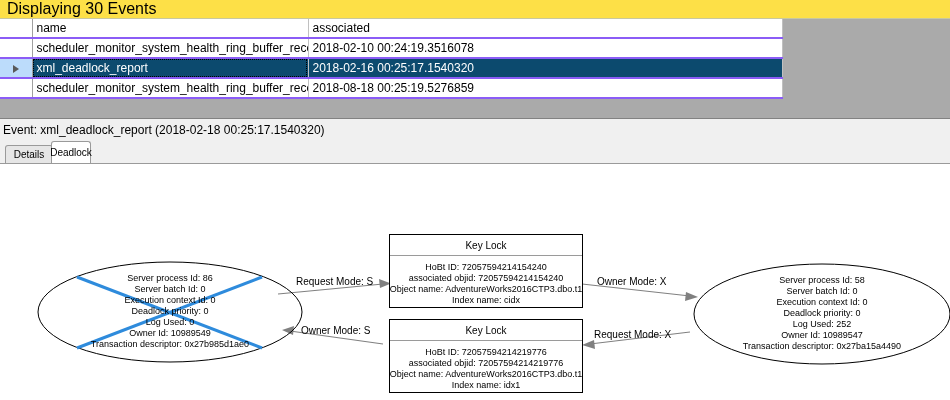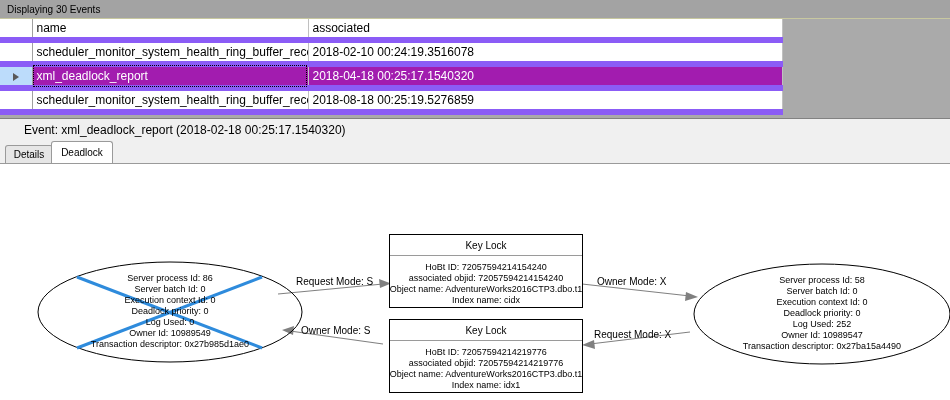--- a/index.html
+++ b/index.html
@@ -20,27 +20,27 @@
     width: 950px;
     height: 400px;
     box-sizing: border-box;
   }
 
   
   .status-strip {
     position: absolute;
     left: 0; top: 0;
     width: 950px; height: 19px;
-    background: #a3a3a3;
+    background: #fde047;
     border-bottom: 1px solid #c8c8a0;
     box-sizing: border-box;
     display: flex;
     align-items: center;
     padding-left: 7px;
-    font-size: 10px;
+    font-size: 16px;
     color: #000;
   }
 
   
   .grid-wrap {
     position: absolute;
     left: 0; top: 19px;
     width: 950px; height: 100px;
     background: #aaaaaa;
     box-sizing: border-box;
@@ -53,38 +53,38 @@
     width: 782px;
     background: #fff;
   }
   table.events col.c-sel  { width: 32px; }
   table.events col.c-name { width: 276px; }
   table.events col.c-ts   { width: 474px; }
 
   table.events th, table.events td {
     height: 18px;
     border-right: 1px solid #c0c0c0;
-    border-bottom: 6px solid #8b5cf6;
+    border-bottom: 2px solid #8b5cf6;
     padding: 0 4px;
     font-size: 12px;
     font-weight: normal;
     text-align: left;
     vertical-align: middle;
     white-space: nowrap;
     overflow: hidden;
     background: #fff;
     color: #000;
   }
   table.events th.sel-head, table.events td.sel-cell {
     border-right: 1px solid #a0a0a0;
     padding: 0;
     text-align: center;
   }
   table.events tr.row-selected td {
-    background: #a21caf;
+    background: #0c4a6e;
     color: #ffffff;
   }
   table.events tr.row-selected td.sel-cell {
     background: #bcdcfb;
     color: #000;
   }
   table.events tr.row-selected td.cell-focus {
     outline: 1px dotted #000;
     outline-offset: -2px;
   }
@@ -97,21 +97,21 @@
     vertical-align: middle;
   }
 
   
   .event-header {
     position: absolute;
     left: 0; top: 119px;
     width: 950px; height: 22px;
     display: flex;
     align-items: center;
-    padding-left: 24px;
+    padding-left: 3px;
     box-sizing: border-box;
     background: #f0f0f0;
     font-size: 12px;
   }
 
   
   .tabstrip {
     position: absolute;
     left: 0; top: 141px;
     width: 950px; height: 22px;
@@ -134,21 +134,21 @@
     cursor: default;
   }
   .tab.inactive {
     left: 5px;
     width: 48px;
     height: 18px;
     background: #e6e6e6;
   }
   .tab.active {
     left: 51px;
-    width: 62px;
+    width: 40px;
     height: 22px;
     background: #ffffff;
     z-index: 4;
   }
 
   
   .canvas {
     position: absolute;
     left: 0; top: 163px;
     width: 950px; height: 237px;
@@ -229,21 +229,21 @@
         <tr>
           <td class="sel-cell"></td>
           <td>scheduler_monitor_system_health_ring_buffer_recorded</td>
           <td>2018-02-10 00:24:19.3516078</td>
         </tr>
         <tr class="row-selected">
           <td class="sel-cell">
             <span class="row-arrow"></span>
           </td>
           <td class="cell-focus">xml_deadlock_report</td>
-          <td>2018-04-18 00:25:17.1540320</td>
+          <td>2018-02-16 00:25:17.1540320</td>
         </tr>
         <tr>
           <td class="sel-cell"></td>
           <td>scheduler_monitor_system_health_ring_buffer_recorded</td>
           <td>2018-08-18 00:25:19.5276859</td>
         </tr>
       </tbody>
     </table>
   </div>
 

